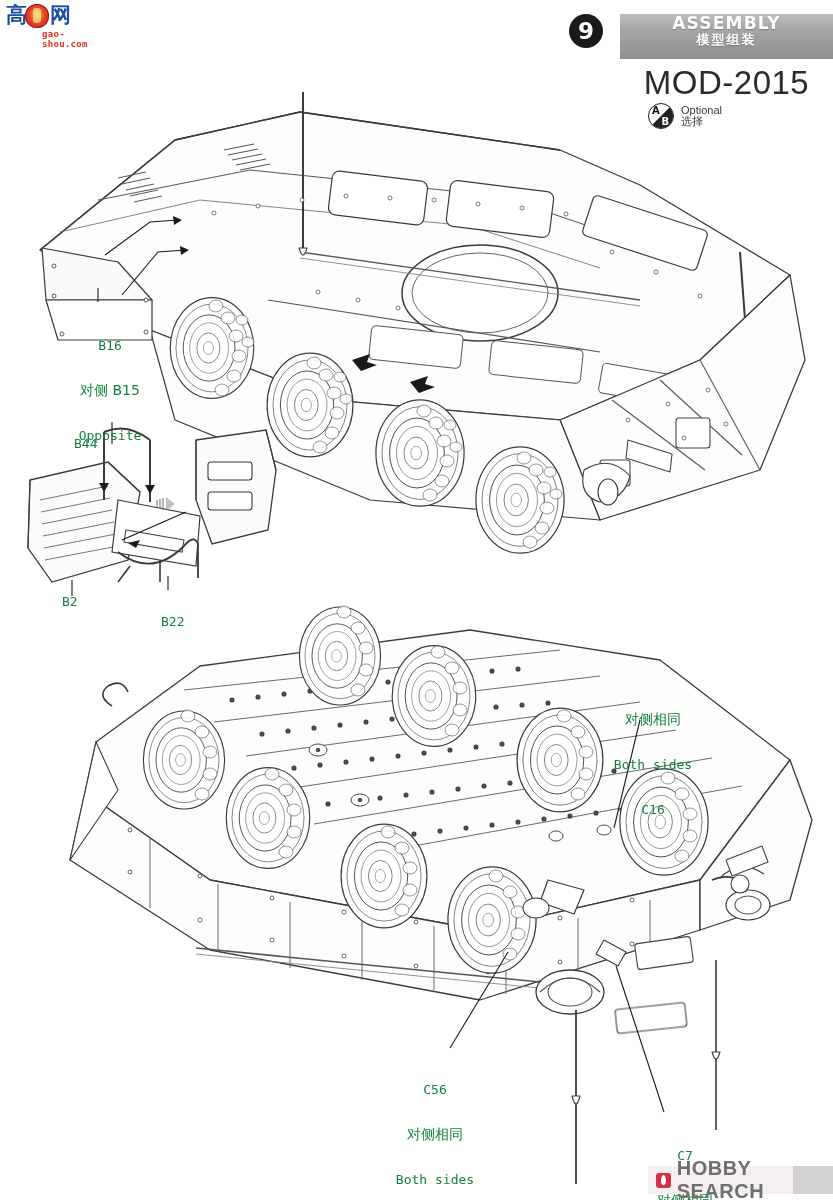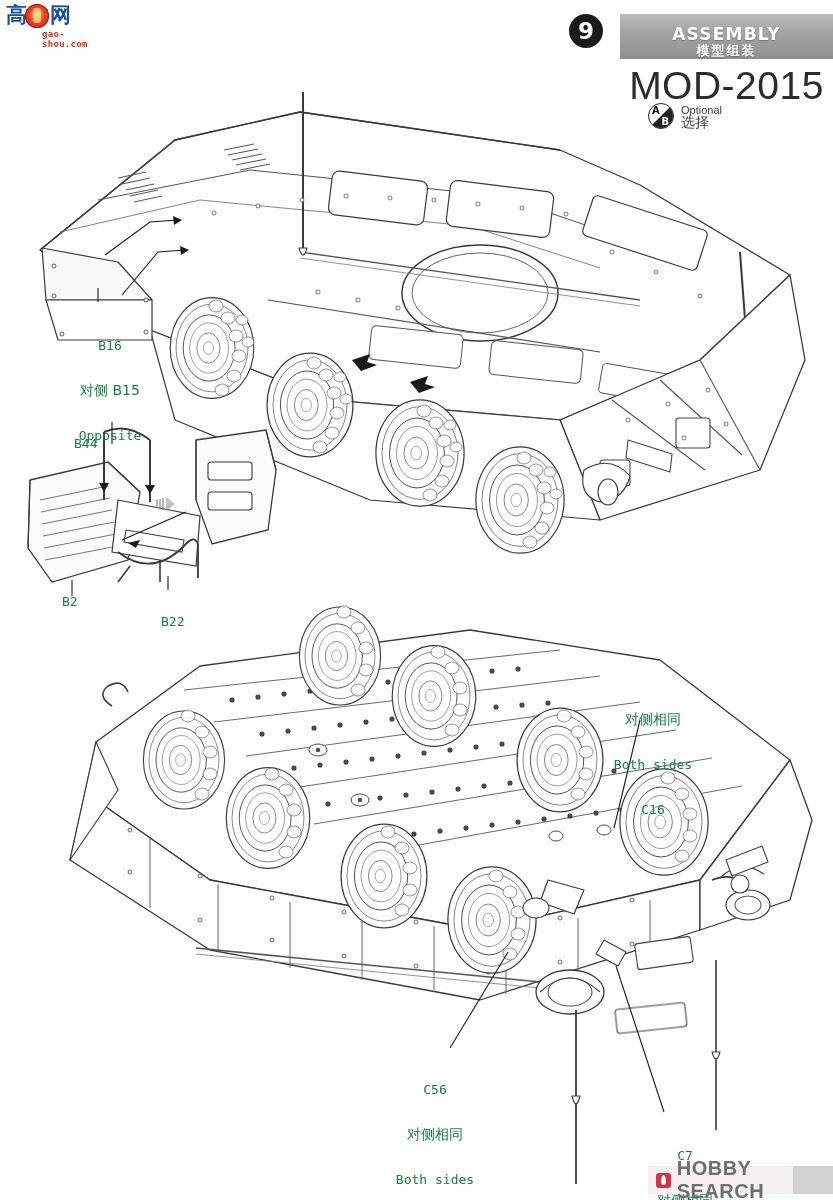--- a/index.html
+++ b/index.html
@@ -21,38 +21,38 @@
              letter-spacing:.3px;color:#e03018;font-weight:700;
              font-family:"DejaVu Sans Mono",monospace;margin-left:36px;}
 
   
   .step-badge{position:absolute;left:569px;top:14px;width:34px;height:34px;border-radius:50%;
               background:#1a1a1a;color:#fff;font-size:23px;font-weight:700;
               display:flex;align-items:center;justify-content:center;
               font-family:"DejaVu Sans",sans-serif;}
   .assembly-bar{position:absolute;left:620px;top:14px;width:213px;height:45px;
                 background:linear-gradient(180deg,#bdbdbd 0%,#a6a6a6 35%,#9a9a9a 70%,#8e8e8e 100%);
-                display:flex;flex-direction:column;align-items:center;justify-content:flex-end;}
+                display:flex;flex-direction:column;align-items:center;justify-content:flex-start;}
   .assembly-bar .en{color:#fff;font-size:17px;font-weight:700;letter-spacing:1.2px;
                     line-height:18px;text-shadow:0 1px 1px rgba(0,0,0,.25);}
   .assembly-bar .zh{color:#fff;font-size:13px;font-weight:700;letter-spacing:2px;
                     line-height:16px;text-shadow:0 1px 1px rgba(0,0,0,.25);}
   .mod-title{position:absolute;left:620px;top:64px;width:213px;text-align:center;
-             font-size:39px;font-weight:400;color:#2b2b2b;letter-spacing:.5px;
+             font-size:33px;font-weight:400;color:#2b2b2b;letter-spacing:.5px;
              font-family:"Liberation Sans",sans-serif;}
   .opt-row{position:absolute;left:648px;top:103px;display:flex;align-items:center;gap:7px;}
   .ab-badge{position:relative;width:24px;height:24px;border-radius:50%;
             background:#fff;border:1.5px solid #222;overflow:hidden;}
   .ab-badge .half{position:absolute;left:0;top:0;width:100%;height:100%;
             background:#222;clip-path:polygon(100% 0,100% 100%,0 100%);}
   .ab-badge .a{position:absolute;left:3px;top:1px;font-size:10px;font-weight:700;color:#111;}
   .ab-badge .b{position:absolute;right:4px;bottom:1px;font-size:10px;font-weight:700;color:#fff;}
   .opt-txt{line-height:12px;}
   .opt-txt .en{font-size:11px;color:#3a3a3a;font-family:"Liberation Sans",sans-serif;}
-  .opt-txt .zh{font-size:14px;color:#3a3a3a;}
+  .opt-txt .zh{font-size:11px;color:#3a3a3a;}
 
   
   .callout{position:absolute;font-size:13px;line-height:15px;color:#15803d;
            font-family:"DejaVu Sans Mono","Liberation Mono",monospace;white-space:pre;}
   .callout .zh{font-family:"DejaVu Sans",sans-serif;font-size:14px;}
   .c-center{text-align:center;}
 
   
   svg.art{position:absolute;left:0;top:0;width:833px;height:1200px;
           pointer-events:none;}

